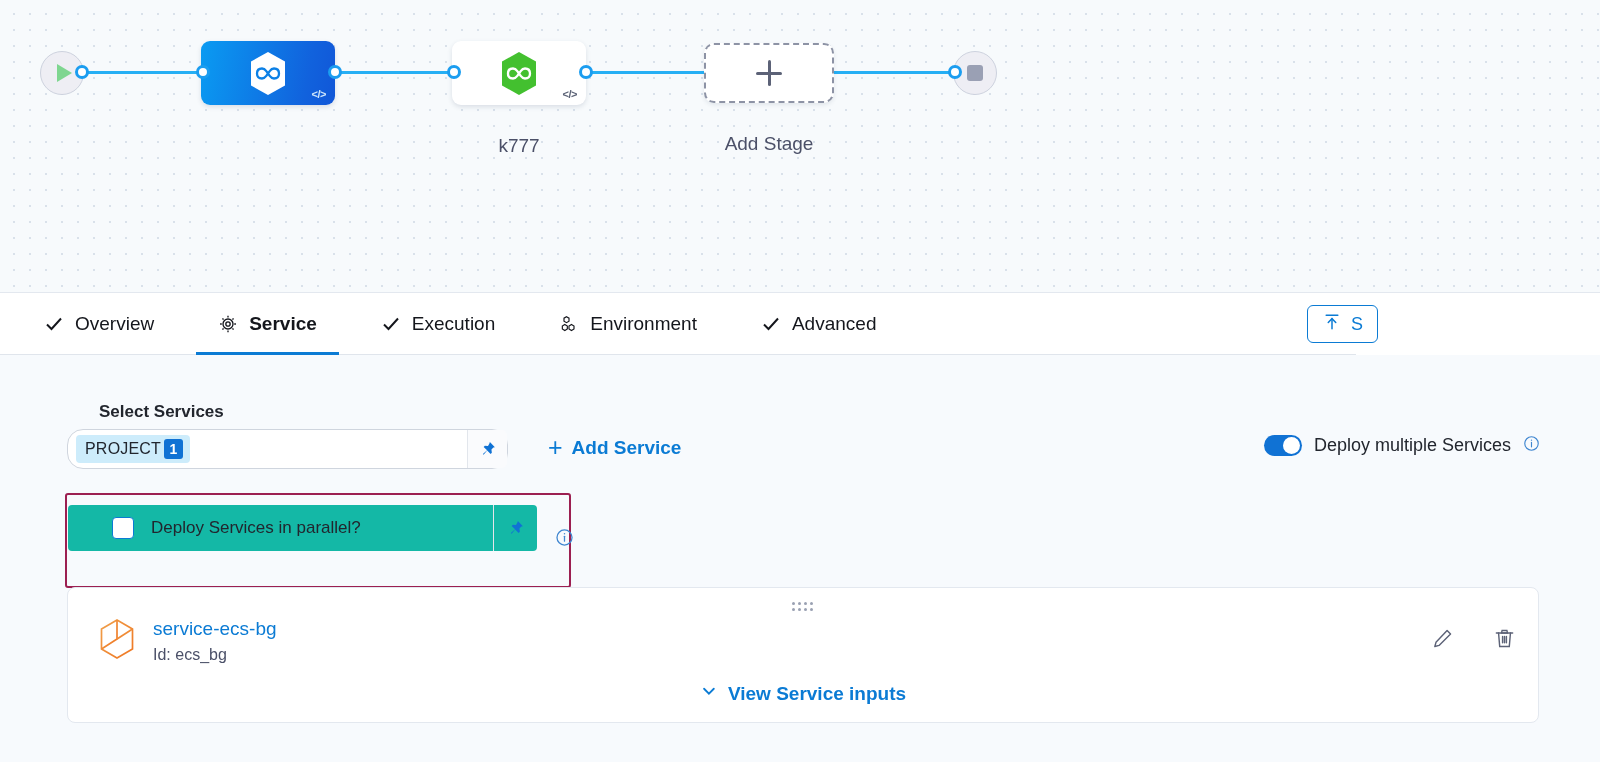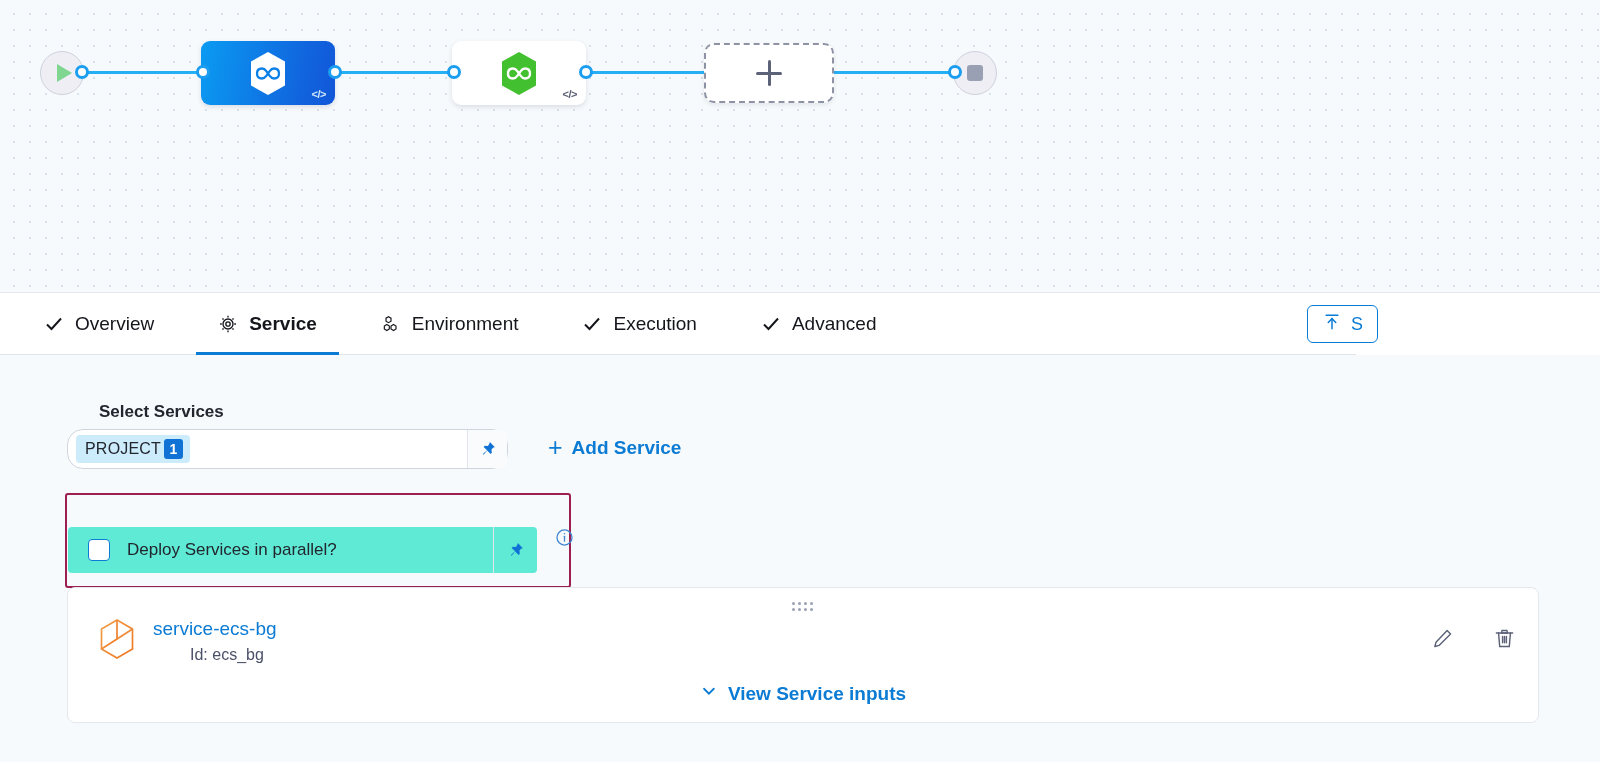--- a/index.html
+++ b/index.html
@@ -160,24 +160,24 @@
   }
   .toggle-label { font-size: 18px; color: #22262e; }
 
   .parallel-box {
     position: absolute; left: 65px; top: 138px;
     width: 506px; height: 95px;
     border: 2px solid #9c1f51; border-radius: 3px;
     background: #f7fafd;
   }
   .parallel-row {
-    position: absolute; left: 1px; top: 32px;
+    position: absolute; left: 1px; top: 10px;
     width: 469px; height: 46px;
-    background: #5eead4; border-radius: 4px;
-    display: flex; align-items: center;
+    background: #14b8a6; border-radius: 4px;
+    display: flex; align-items: center; padding-left: 24px;
   }
   .cbox {
     margin-left: 20px; width: 22px; height: 22px;
     border: 1.6px solid #0b7bd4; border-radius: 4px; background: #fff; flex:none;
   }
   .parallel-text { margin-left: 17px; font-size: 17px; color: #22262e; }
   .parallel-pin {
     margin-left: auto; width: 44px; height: 100%;
     border-left: 1px solid #e5e5ea;
     display: flex; align-items: center; justify-content: center;
@@ -195,21 +195,21 @@
     display: grid; grid-template-columns: repeat(4, 3px);
     grid-template-rows: repeat(2, 3px); gap: 3px;
   }
   .drag-dots i { width: 3px; height: 3px; background: #9aa1b2; border-radius: 50%; display:block; }
 
   .svc-ico { position: absolute; left: 30px; top: 30px; }
   .svc-name {
     position: absolute; left: 85px; top: 30px;
     font-size: 19px; color: #0b7bd4; cursor: pointer; text-align: right;
   }
-  .svc-id { position: absolute; left: 85px; top: 58px; font-size: 16px; color: #4b5068; margin-left: 37px; }
+  .svc-id { position: absolute; left: 85px; top: 58px; font-size: 16px; color: #4b5068; }
 
   .view-inputs {
     position: absolute; left: 50%; transform: translateX(-50%); bottom: 17px;
     display: flex; align-items: center; gap: 10px;
     color: #0b7bd4; font-size: 19px; font-weight: bold; cursor: pointer;
     white-space: nowrap;
   }
   .card-actions {
     position: absolute; right: 22px; top: 38px;
     display: flex; align-items: center; gap: 38px;
@@ -245,25 +245,27 @@
 
     <div class="stage k777" style="left:452px;">
       <svg class="hexlogo" viewBox="0 0 40 45">
         <path d="M20 1 L37 10.5 L37 34.5 L20 44 L3 34.5 L3 10.5 Z" fill="#43c02f"></path>
         <path d="M14 17.5c-3 0-5 2-5 5s2 5 5 5c2 0 3.3-1.2 4.3-2.6l1.7-2.4 1.7-2.4c1-1.4 2.3-2.6 4.3-2.6 3 0 5 2 5 5s-2 5-5 5c-2 0-3.3-1.2-4.3-2.6l-1.7-2.4-1.7-2.4C17.3 18.7 16 17.5 14 17.5Z" fill="none" stroke="#ffffff" stroke-width="2.3" stroke-linecap="round"></path>
       </svg>
       <span class="code-tag">&lt;/&gt;</span>
     </div>
     <div class="port" style="left:447px;"></div>
     <div class="port" style="left:579px;"></div>
+    <div class="node-label" style="left:392px; top:135px; width:254px;">k777</div>
 
     <div class="add-stage" style="left:704px;">
       <span class="plus-h"></span>
       <span class="plus-v"></span>
     </div>
+    <div class="node-label" style="left:642px; top:133px; width:254px;">Add Stage</div>
 
     <div class="term-node" style="left:953px; top:51px;">
       <div class="stop-sq"></div>
     </div>
     <div class="port" style="left:948px;"></div>
   </div>
 
   <div class="tabbar">
     <div class="tab">
       <span class="tab-ico">
@@ -280,36 +282,36 @@
           <path fill="none" stroke="#14161c" stroke-width="1.6" d="M12 4.2v-2M12 21.8v-2M19.5 12h2M2.5 12h2M17.3 6.7l1.4-1.4M5.3 18.7l1.4-1.4M17.3 17.3l1.4 1.4M5.3 5.3l1.4 1.4"></path>
           <circle cx="12" cy="12" r="6" fill="none" stroke="#14161c" stroke-width="1.6"></circle>
           <circle cx="12" cy="12" r="2.6" fill="none" stroke="#14161c" stroke-width="1.6"></circle>
         </svg>
       </span>
       <span>Service</span>
     </div>
 
     <div class="tab">
       <span class="tab-ico">
+        <svg width="20" height="20" viewBox="0 0 20 20">
+            <path d="M3 10.5 L7.5 15 L17 4.5" fill="none" stroke="#14161c" stroke-width="2"></path>
+          </svg>
+      </span>
+      <span>Execution</span>
+    </div>
+
+    <div class="tab">
+      <span class="tab-ico">
         <svg width="20" height="20" viewBox="0 0 24 24" fill="none" stroke="#14161c" stroke-width="1.4">
           <path d="M9 3.2 12 5v3.6L9 10.4 6 8.6V5Z"></path>
           <path d="M7 12.6 10 14.4V18l-3 1.8-3-1.8v-3.6Z"></path>
           <path d="M15 12.6 18 14.4V18l-3 1.8-3-1.8v-3.6Z"></path>
         </svg>
       </span>
       <span>Environment</span>
-    </div>
-
-    <div class="tab">
-      <span class="tab-ico">
-        <svg width="20" height="20" viewBox="0 0 20 20">
-            <path d="M3 10.5 L7.5 15 L17 4.5" fill="none" stroke="#14161c" stroke-width="2"></path>
-          </svg>
-      </span>
-      <span>Execution</span>
     </div>
 
     <div class="tab">
       <span class="tab-ico">
         <svg width="20" height="20" viewBox="0 0 20 20">
             <path d="M3 10.5 L7.5 15 L17 4.5" fill="none" stroke="#14161c" stroke-width="2"></path>
           </svg>
       </span>
       <span>Advanced</span>
     </div>
@@ -340,20 +342,33 @@
           <path d="M14.5 2.8 21.2 9.5l-2 .6-2.6 2.6.5 4.2-1.6 1.6-4.6-4.6-4.8 5.6-.9-.9 5.6-4.8-4.6-4.6 1.6-1.6 4.2.5L13.9 4.8Z" fill="#1072d4"></path>
         </svg>
       </div>
     </div>
 
     <div class="add-service">
       <span class="pl">+</span>
       <span>Add Service</span>
     </div>
 
+    <div class="toggle-wrap">
+      <div class="toggle">
+        <div class="knob"></div>
+      </div>
+      <span class="toggle-label">Deploy multiple Services</span>
+      <span>
+        <svg width="17" height="17" viewBox="0 0 24 24" fill="none" stroke="#3f86d0" stroke-width="1.6">
+          <circle cx="12" cy="12" r="9.5"></circle>
+            <path d="M12 10.5v6.2" stroke-linecap="round"></path>
+            <circle cx="12" cy="7.3" r=".95" fill="#3f86d0" stroke="none"></circle>
+        </svg>
+      </span>
+    </div>
 
     <div class="parallel-box">
       <div class="parallel-row">
         <span class="cbox"></span>
         <span class="parallel-text">Deploy Services in parallel?</span>
         <span class="parallel-pin">
           <svg width="18" height="18" viewBox="0 0 24 24">
             <path d="M14.5 2.8 21.2 9.5l-2 .6-2.6 2.6.5 4.2-1.6 1.6-4.6-4.6-4.8 5.6-.9-.9 5.6-4.8-4.6-4.6 1.6-1.6 4.2.5L13.9 4.8Z" fill="#1072d4"></path>
           </svg>
         </span>

